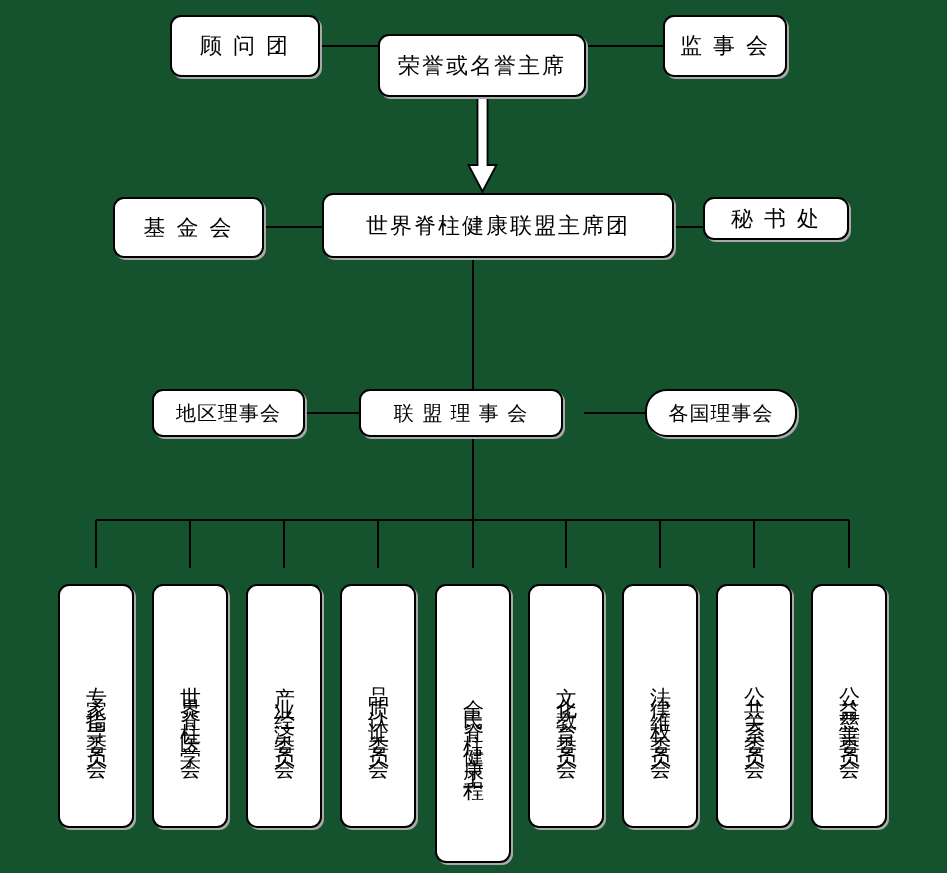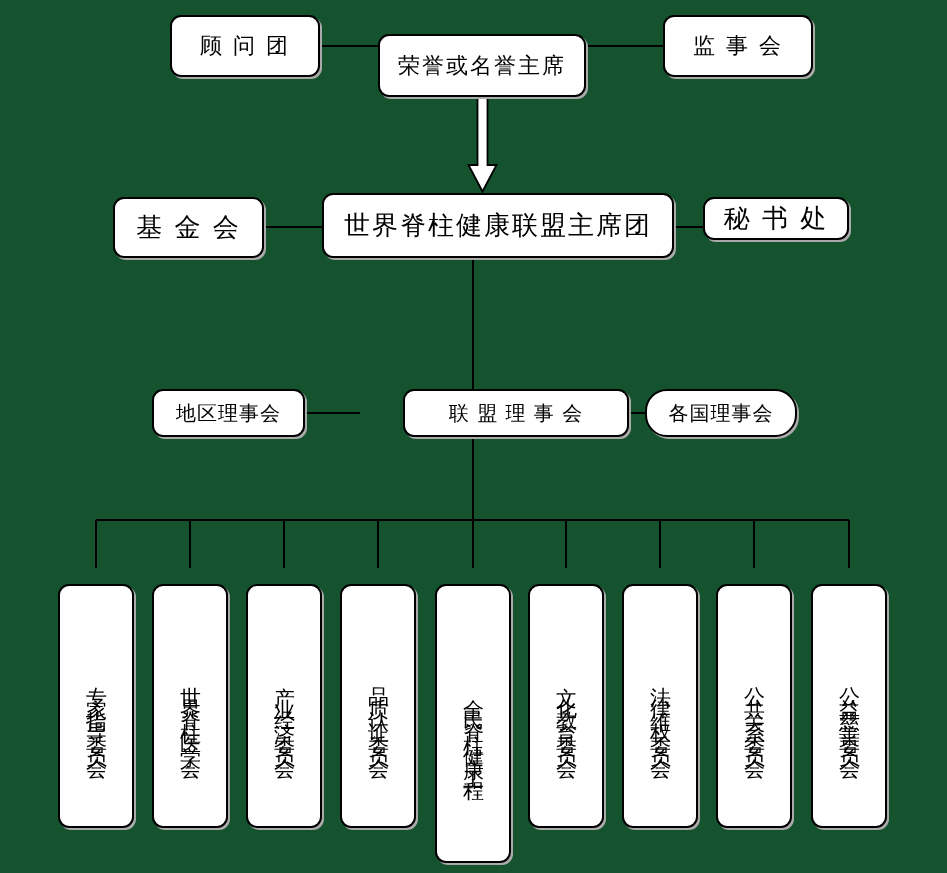--- a/index.html
+++ b/index.html
@@ -31,21 +31,21 @@
     box-shadow: 2px 2px 0 0 #aaaaaa;
     display: flex;
     align-items: center;
     justify-content: center;
     color: #000000;
     z-index: 1;
     text-align: center;
     white-space: nowrap;
   }
   .lvl1 { font-size: 22px; letter-spacing: 2px; }
-  .lvl2 { font-size: 26px; letter-spacing: 2px; }
+  .lvl2 { font-size: 22px; letter-spacing: 2px; }
   .lvl3 { font-size: 20px; letter-spacing: 1px; }
   .vbox span {
     writing-mode: vertical-lr;
     text-orientation: upright;
     font-size: 21px;
     letter-spacing: 12px;
     margin-bottom: -12px;
     line-height: 1;
   }
 </style>
@@ -77,38 +77,38 @@
     </g>
     <path d="M 477.5 78 L 477.5 165 L 468.5 165 L 482.5 191.5 L 496.5 165 L 487.5 165 L 487.5 78" fill="#ffffff" stroke="#000000" stroke-width="1.8"></path>
   </svg>
 
   <div class="box lvl1" style="left:170px; top:15px; width:150px; height:62px;">
     <span>顾 问 团</span>
   </div>
   <div class="box lvl1" style="left:378px; top:14px; width:208px; height:63px;margin-top:20px;">
     <span>荣誉或名誉主席</span>
   </div>
-  <div class="box lvl1" style="left:663px; top:15px; width:150px; height:62px;">
+  <div class="box lvl1" style="left:663px; top:15px; width:124px; height:62px;">
     <span>监 事 会</span>
   </div>
 
   <div class="box lvl2" style="left:113px; top:197px; width:151px; height:61px;">
     <span>基 金 会</span>
   </div>
   <div class="box lvl2" style="left:322px; top:193px; width:352px; height:65px;">
     <span>世界脊柱健康联盟主席团</span>
   </div>
   <div class="box lvl2" style="left:703px; top:197px; width:146px; height:43px;">
     <span>秘 书 处</span>
   </div>
 
   <div class="box lvl3" style="left:152px; top:389px; width:153px; height:48px;text-align:right;">
     <span>地区理事会</span>
   </div>
-  <div class="box lvl3" style="left:359px; top:389px; width:226px; height:48px;margin-left:44px;">
+  <div class="box lvl3" style="left:359px; top:389px; width:204px; height:48px;">
     <span>联 盟 理 事 会</span>
   </div>
   <div class="box lvl3" style="left:645px; top:389px; width:152px; height:48px;border-radius:22px;">
     <span>各国理事会</span>
   </div>
 
   <div class="box vbox" style="left:58px;  top:584px; width:76px; height:244px;">
     <span>专家指导委员会</span>
   </div>
   <div class="box vbox" style="left:152px; top:584px; width:76px; height:244px;">

